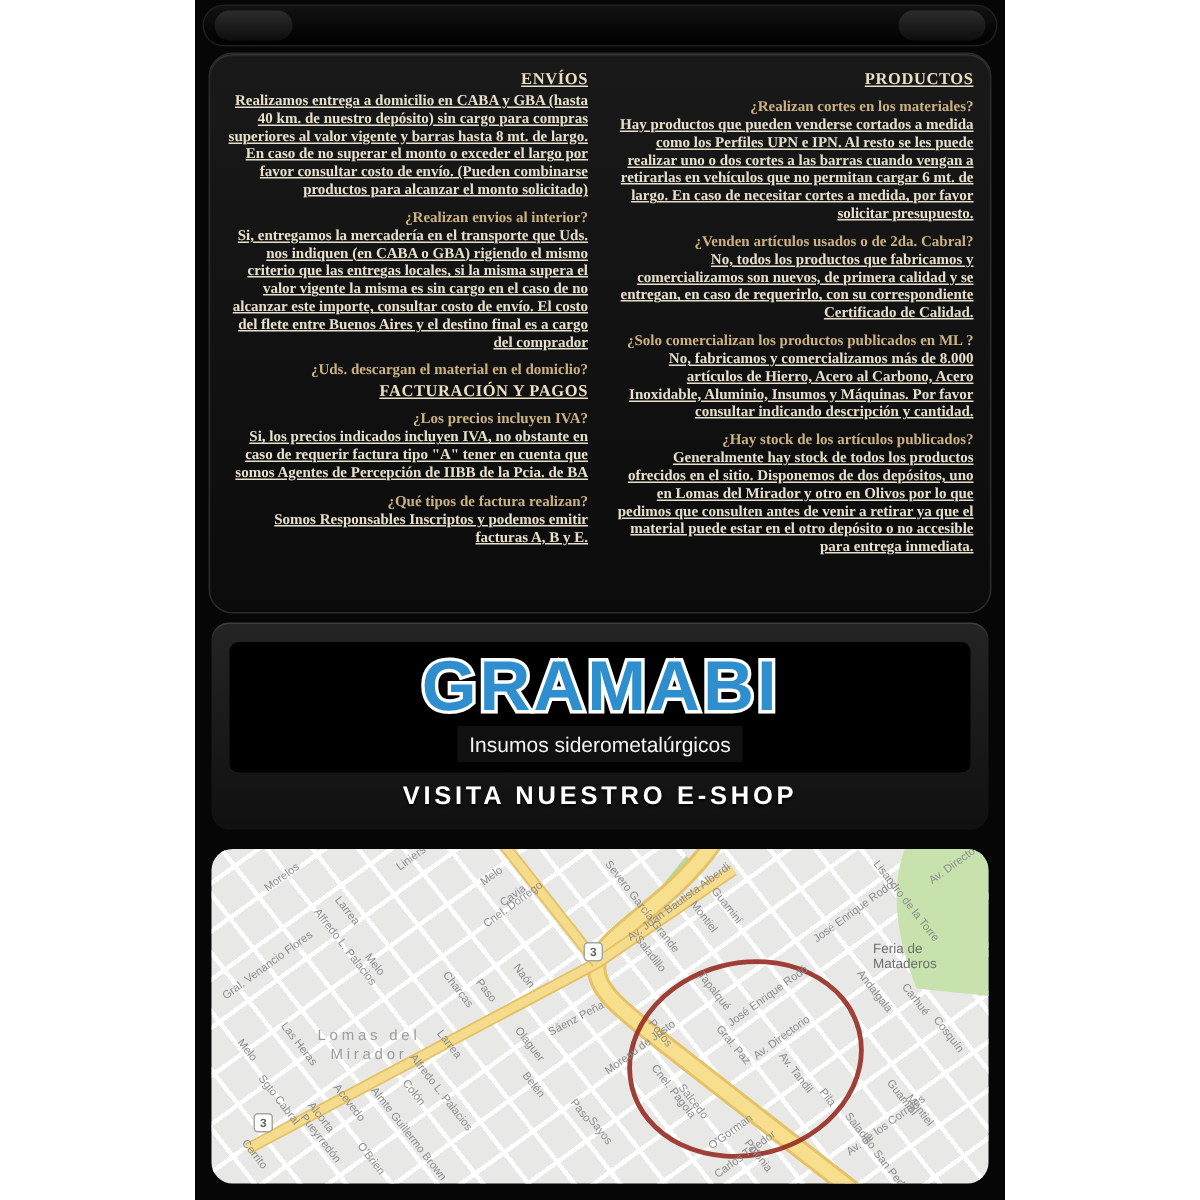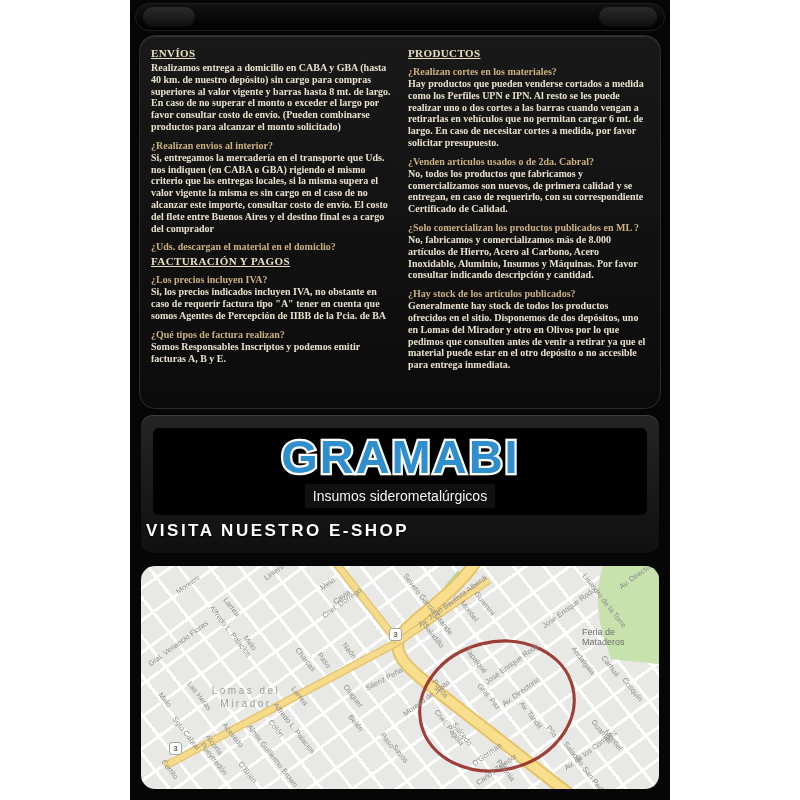--- a/index.html
+++ b/index.html
@@ -11,39 +11,39 @@
     border:1px solid #1e1e1e; border-radius:14px; display:flex; align-items:center; justify-content:center; }
   .header-cap { position:absolute; top:3px; height:20px; border-radius:10px;
     background:linear-gradient(#2c2c2c,#0d0d0d); }
   .cap-left { left:7px; width:52px; }
   .cap-right { right:7px; width:58px; }
   .page-title { color:#fff; font:bold 17px "Liberation Serif",serif; letter-spacing:.3px; }
 
   
   .faq-panel { margin:4px 9px 0; height:374px; background:linear-gradient(#191919,#0b0b0b);
     border:1px solid #2a2a2a; border-radius:16px; box-shadow:inset 0 1px 1px #383838;
-    padding:9px 11px; display:flex; gap:16px; overflow:hidden; }
+    padding:9px 11px; display:flex; gap:16px; overflow:hidden;text-align:right; }
   .faq-col { flex:1; }
   .faq-h { font:bold 11px "Liberation Serif",serif; color:#eadfc2; text-decoration:underline;
     letter-spacing:.4px; margin:2px 0 3px; }
   .faq-h + .faq-h, .faq-a + .faq-h { margin-top:10px; }
   .faq-q { font:bold 10px/1.2 "Liberation Serif",serif; color:#ccb181; margin-top:7px; }
-  .faq-a { font:bold 10px/1.18 "Liberation Serif",serif; color:#e8e0cc; }
+  .faq-a { font:bold 10px/1.18 "Liberation Serif",serif; color:#e8e0cc;text-decoration:underline; }
 
   
   .panel-row { display:flex; gap:7px; margin:6px 11px 0; height:138px; }
   .outer-panel { background:linear-gradient(#242424,#101010); border-radius:12px;
     box-shadow:inset 0 1px 0 #3e3e3e; padding:5px; }
   .brand-outer { flex:322; }
   .info-outer { flex:196; }
   .brand-inner { background:#000; border-radius:6px; margin:8px 7px 4px; padding:3px 4px 7px; text-align:center; }
   .brand-logo-svg { width:94%; height:52px; display:block; margin:0 auto; }
   .brand-tagline { display:inline-block; background:#101010; color:#f4f4f4;
     font:14px "Liberation Sans",sans-serif; padding:4px 8px; margin-top:1px; }
-  .brand-cta { text-align:left; color:#fff; font:bold 17px "Liberation Sans",sans-serif;
+  .brand-cta { text-align:center; color:#fff; font:bold 17px "Liberation Sans",sans-serif;
     letter-spacing:2.5px; margin-top:6px; text-shadow:0 1px 2px #000; }
   .info-inner { background:#000; border-radius:6px; height:100%; padding:4px 4px;
     text-align:center; font-family:"Liberation Serif",serif; font-weight:bold; }
   .info-h { font-size:11px; color:#dcc89e; text-decoration:underline; letter-spacing:.5px; margin-top:2px; }
   .info-line { font-size:10.5px; color:#f2ecdb; margin-top:2px; letter-spacing:.2px; line-height:1.25; }
   .info-h.hours { margin-top:8px; }
 
   
   .map-panel { margin:13px 11px 0; height:223px; background:#e8e9e7; border-radius:14px;
     position:relative; overflow:hidden; }

